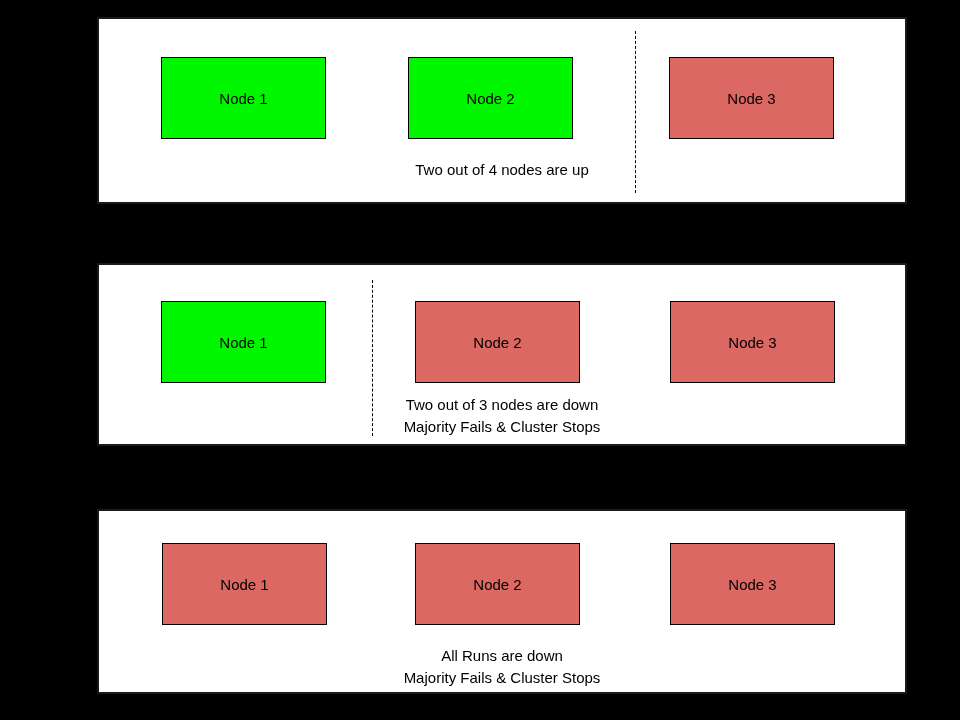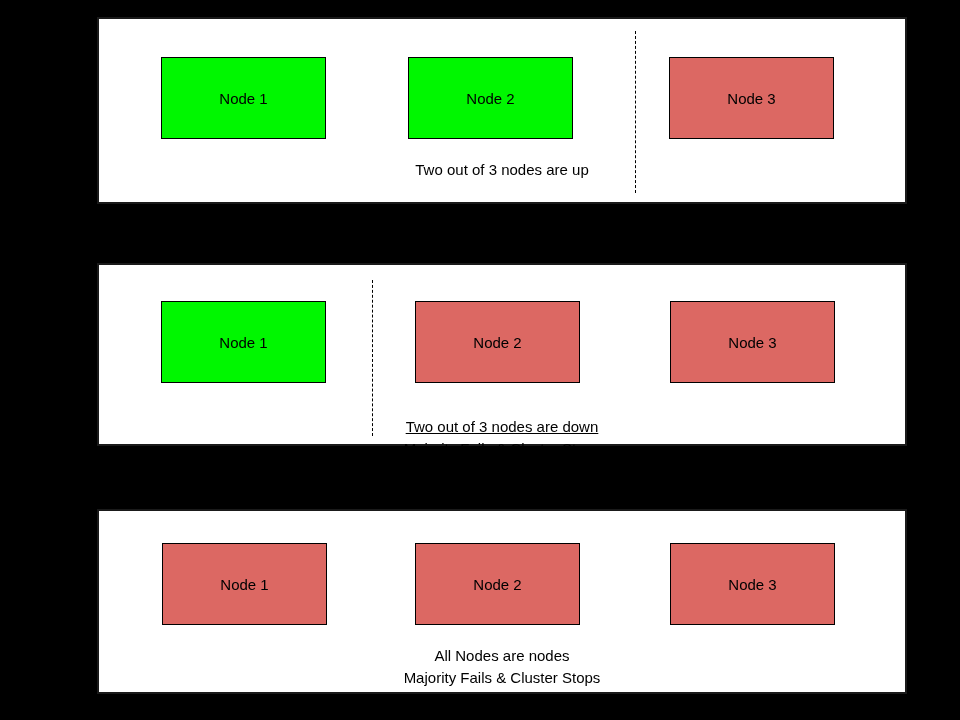--- a/index.html
+++ b/index.html
@@ -59,21 +59,21 @@
 
   .caption {
     position: absolute;
     left: 0;
     right: 0;
     text-align: center;
     font-size: 15px;
     line-height: 22px;
   }
   .panel-1 .caption { top: 140px; }
-  .panel-2 .caption { top: 151px; text-decoration: underline; }
+  .panel-2 .caption { top: 129px; }
   .panel-3 .caption { top: 134px; }
 
   .divider {
     position: absolute;
     width: 0;
     border-left: 1px dashed var(--divider, #000);
   }
   .panel-1 .divider { left: 536px; top: 12px;  height: 162px; }
   .panel-2 .divider { left: 273px; top: 15px;  height: 156px; }
 </style>
@@ -87,21 +87,21 @@
       <span>Node 1</span>
     </div>
     <div class="node node-pos-2 status-up">
       <span>Node 2</span>
     </div>
     <div class="divider"></div>
     <div class="node node-pos-3 status-down">
       <span>Node 3</span>
     </div>
     <div class="caption">
-      <div>Two out of 3 nodes are up</div>
+      <div>Two out of 4 nodes are up</div>
     </div>
   </div>
 
   <div class="panel panel-2">
     <div class="node node-pos-1 status-up">
       <span>Node 1</span>
     </div>
     <div class="divider"></div>
     <div class="node node-pos-2 status-down">
       <span>Node 2</span>
@@ -119,18 +119,18 @@
     <div class="node node-pos-1 status-down">
       <span>Node 1</span>
     </div>
     <div class="node node-pos-2 status-down">
       <span>Node 2</span>
     </div>
     <div class="node node-pos-3 status-down">
       <span>Node 3</span>
     </div>
     <div class="caption">
-      <div>All Nodes are nodes</div>
+      <div>All Runs are down</div>
       <div>Majority Fails &amp; Cluster Stops</div>
     </div>
   </div>
 
 </div>
 
 </body></html>

